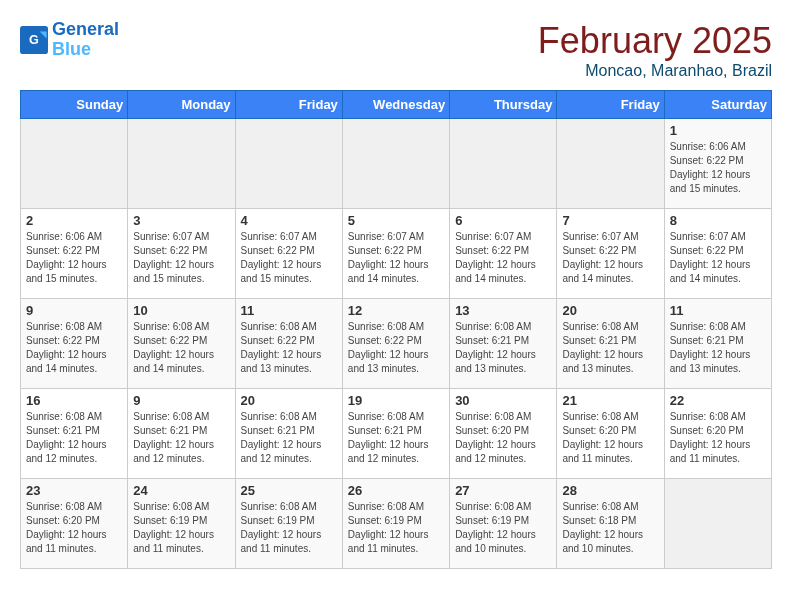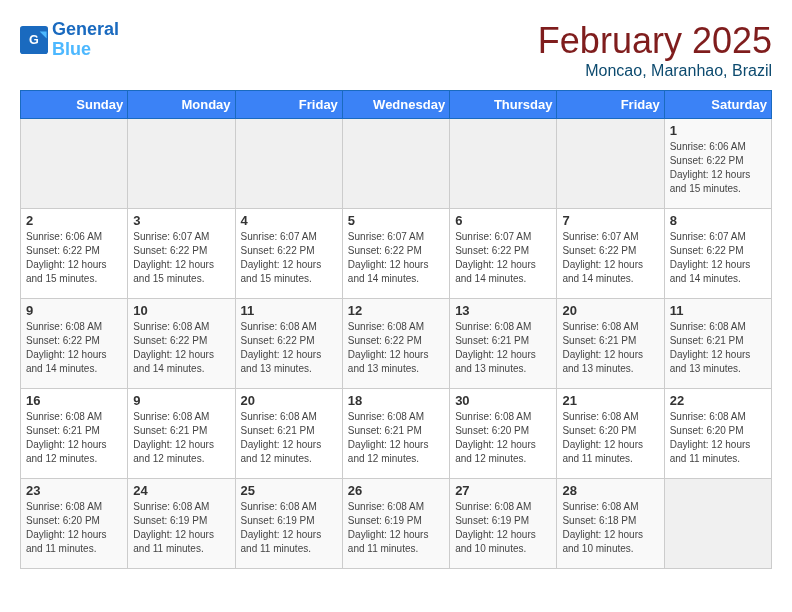--- a/index.html
+++ b/index.html
@@ -249,21 +249,21 @@
 and 12 minutes.</div>
         </td>
         <td>
           <span class="day-num">20</span>
           <div class="day-info" style="white-space: pre-line;">Sunrise: 6:08 AM
 Sunset: 6:21 PM
 Daylight: 12 hours
 and 12 minutes.</div>
         </td>
         <td>
-          <span class="day-num">18</span>
+          <span class="day-num">19</span>
           <div class="day-info" style="white-space: pre-line;">Sunrise: 6:08 AM
 Sunset: 6:21 PM
 Daylight: 12 hours
 and 12 minutes.</div>
         </td>
         <td>
           <span class="day-num">30</span>
           <div class="day-info" style="white-space: pre-line;">Sunrise: 6:08 AM
 Sunset: 6:20 PM
 Daylight: 12 hours

